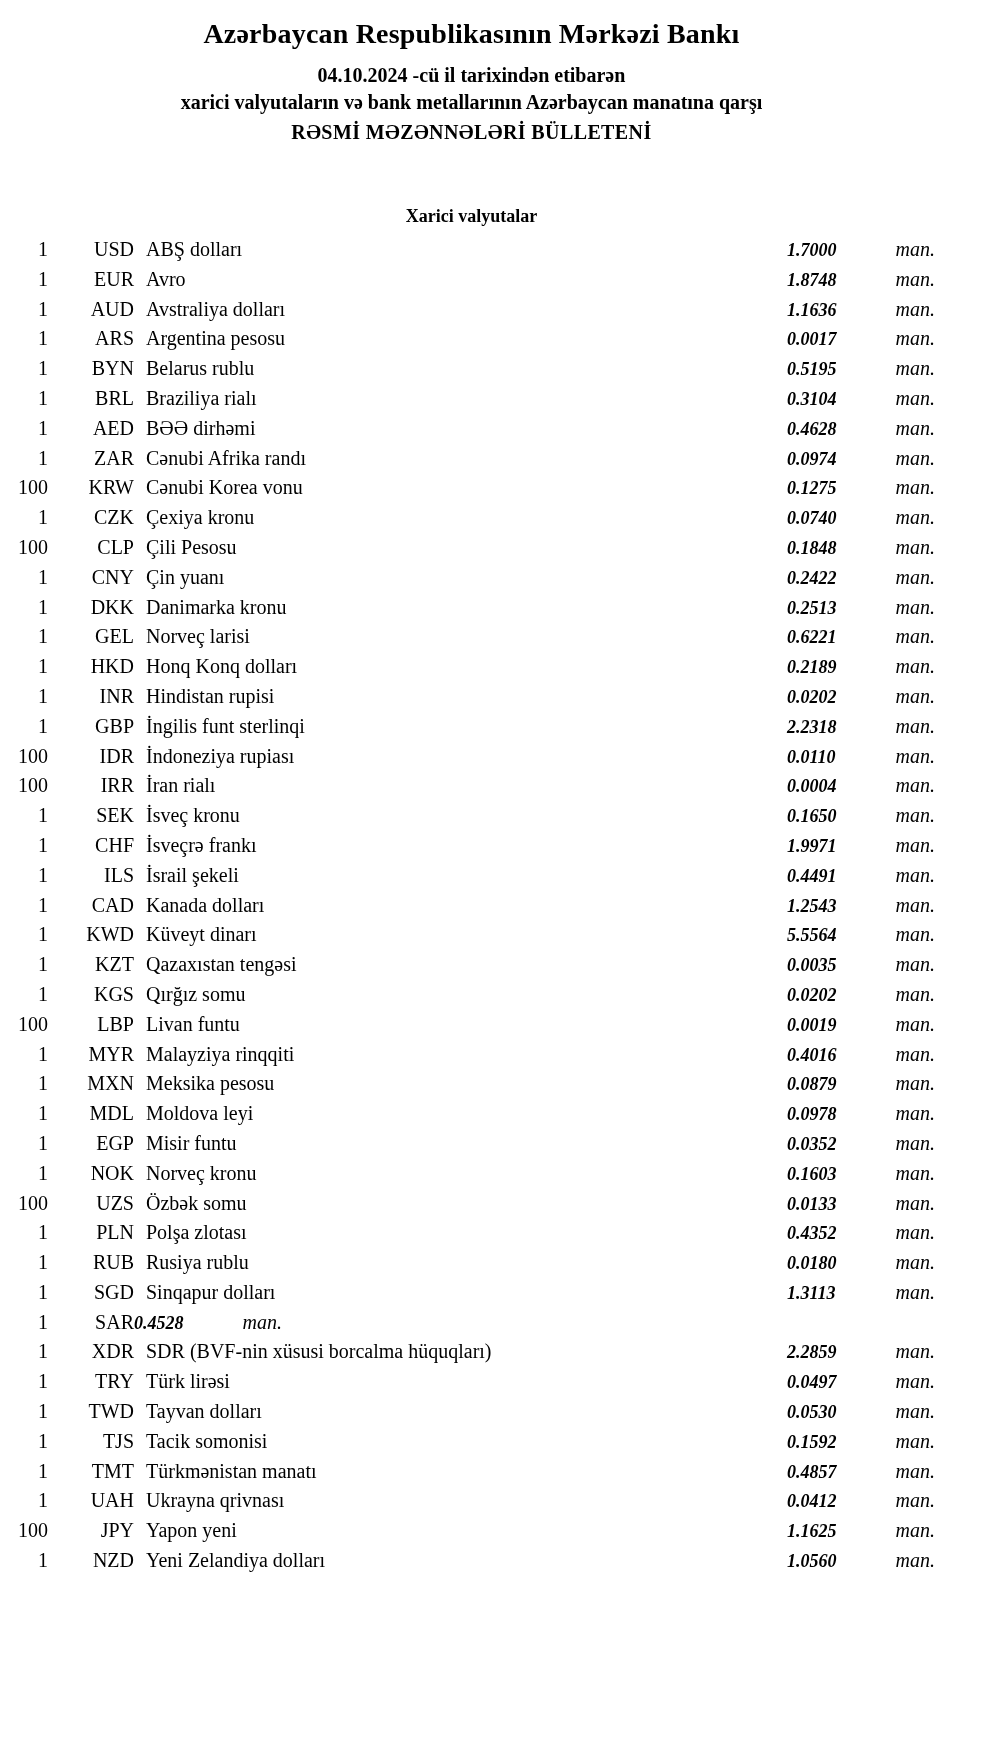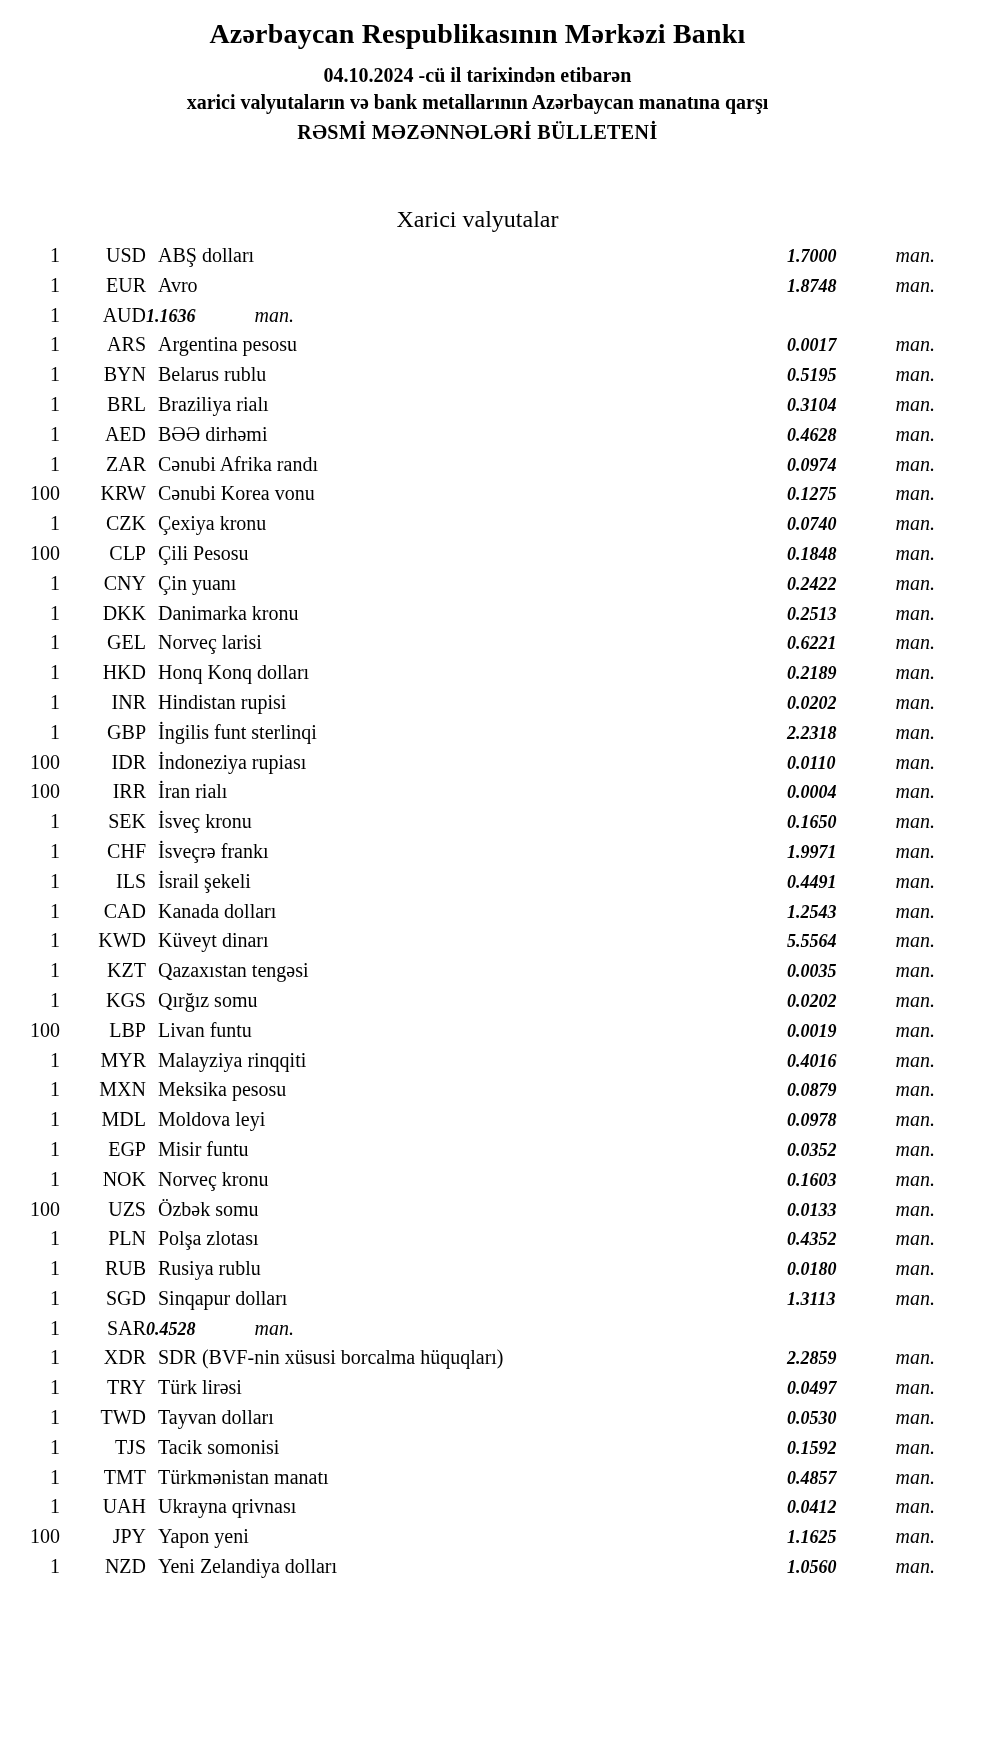--- a/index.html
+++ b/index.html
@@ -13,21 +13,21 @@
   .page {
     width: 1000px;
     height: 1760px;
     background: #ffffff;
     padding: 12px 0 0 0;
     overflow: hidden;
   }
   .content {
     width: 935px;
     margin: 0;
-    padding-left: 20px;
+    padding-left: 8px;
   }
   .doc-title {
     text-align: center;
     font-size: 28px;
     font-weight: bold;
     margin-top: 6px;
     letter-spacing: 0.2px;
   }
   .doc-dateline {
     text-align: center;
@@ -43,22 +43,22 @@
   }
   .doc-bulletin {
     text-align: center;
     font-size: 20px;
     font-weight: bold;
     margin-top: 7px;
     letter-spacing: 0.4px;
   }
   .section-title {
     text-align: center;
-    font-size: 24px;
-    font-weight: normal;
+    font-size: 18px;
+    font-weight: bold;
     margin-top: 62px;
     margin-bottom: 8px;
   }
   .rate-table {
     width: 100%;
   }
   .rate-row {
     display: flex;
     align-items: baseline;
     height: 29.8px;
@@ -127,20 +127,21 @@
     <span class="col-qty">1</span>
     <span class="col-code">EUR</span>
     <span class="col-name">Avro</span>
     <span class="col-rate">1.8748</span>
     <span class="col-unit">man.</span>
   </div>
 
   <div class="rate-row">
     <span class="col-qty">1</span>
     <span class="col-code">AUD</span>
+    <span class="col-name">Avstraliya dolları</span>
     <span class="col-rate">1.1636</span>
     <span class="col-unit">man.</span>
   </div>
 
   <div class="rate-row">
     <span class="col-qty">1</span>
     <span class="col-code">ARS</span>
     <span class="col-name">Argentina pesosu</span>
     <span class="col-rate">0.0017</span>
     <span class="col-unit">man.</span>

